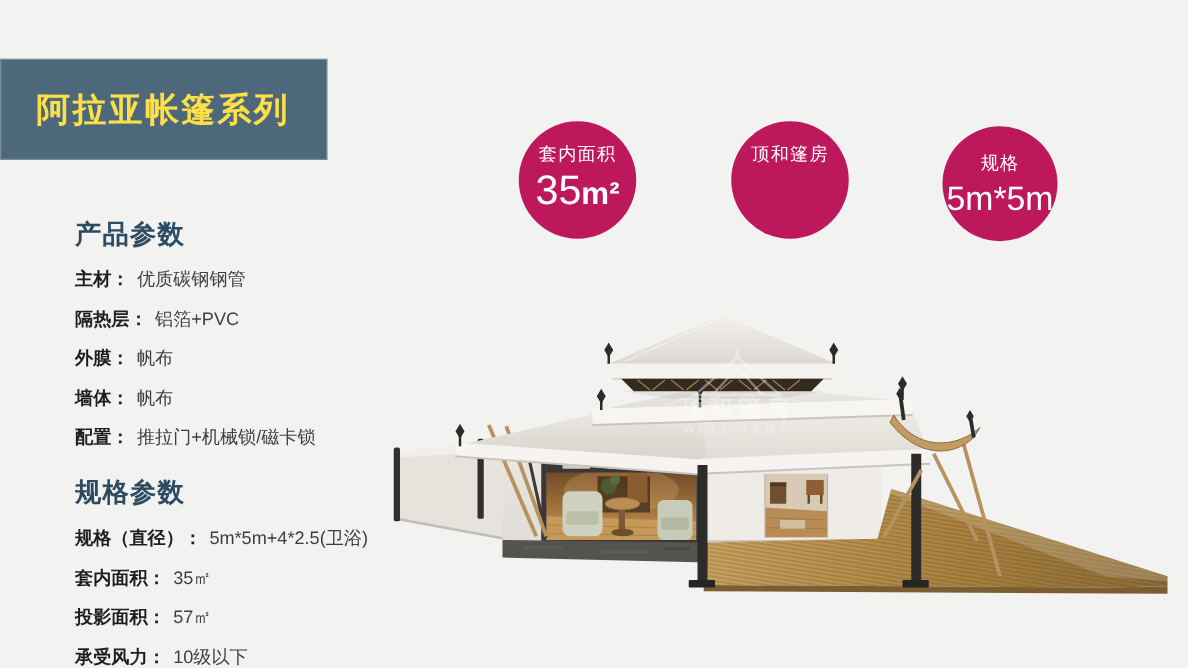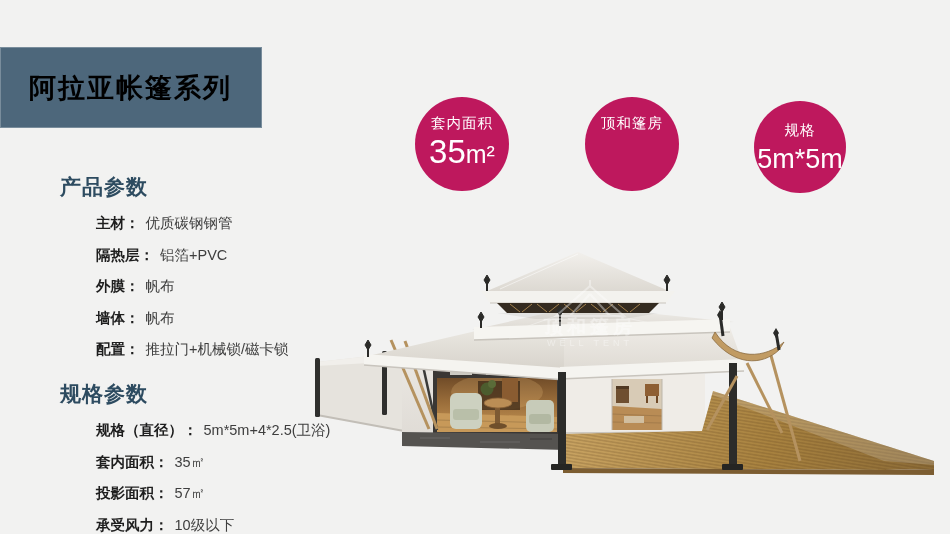--- a/index.html
+++ b/index.html
@@ -8,44 +8,44 @@
     background:#f2f2f1;
     font-family:"Liberation Sans","DejaVu Sans",sans-serif;
   }
   
   .banner {
     position:absolute; left:0; top:47px; width:262px; height:81px;
     background:#4d677b; display:flex; align-items:center;
     box-shadow:0 0 0 1px rgba(255,255,255,.25) inset;
   }
   .banner .title {
-    color:#000000; font-size:27px; font-weight:bold;
+    color:#fde047; font-size:27px; font-weight:bold;
     letter-spacing:2px; margin-left:29px; white-space:nowrap;
   }
   
   .section { position:absolute; left:60px; }
   .section.params { top:173px; width:330px; }
   .section.specs  { top:380px; width:340px; }
   .section .heading {
     font-size:21px; font-weight:bold; color:#2d4b60;
     letter-spacing:1px; margin:0 0 13px 0;
   }
   .prow { font-size:14.5px; color:#3e3e3e; margin:0 0 12.5px 0; white-space:nowrap; }
-  .prow .lbl { font-weight:bold; color:#1e1e1e; margin-right:6px;margin-left:36px; }
+  .prow .lbl { font-weight:bold; color:#1e1e1e; margin-right:6px; }
   
   .circle {
     position:absolute; border-radius:50%; background:#be185d; color:#fff;
     display:flex; flex-direction:column; align-items:center; text-align:center;
   }
   .circle.c1 { left:415px; top:97px;  width:94px; height:94px; }
   .circle.c2 { left:585px; top:97px;  width:94px; height:94px; }
   .circle.c3 { left:754px; top:101px; width:92px; height:92px; }
   .circle .clbl { font-size:14.5px; letter-spacing:1px; margin-top:17px; }
   .circle .cval { font-size:33px; line-height:1.05; margin-top:2px; font-weight:400; }
-  .circle .cval .unit { font-size:25px; }
+  .circle .cval .unit { font-size:25px;font-weight:bold; }
   .circle.c3 .clbl { margin-top:20px; }
   .circle.c3 .cval { font-size:27px; margin-top:5px; }
   
   .tent-art { position:absolute; left:310px; top:228px; width:640px; height:306px; }
 </style>
 </head>
 <body>
 
 <div class="banner">
   <div class="title">阿拉亚帐篷系列</div>

